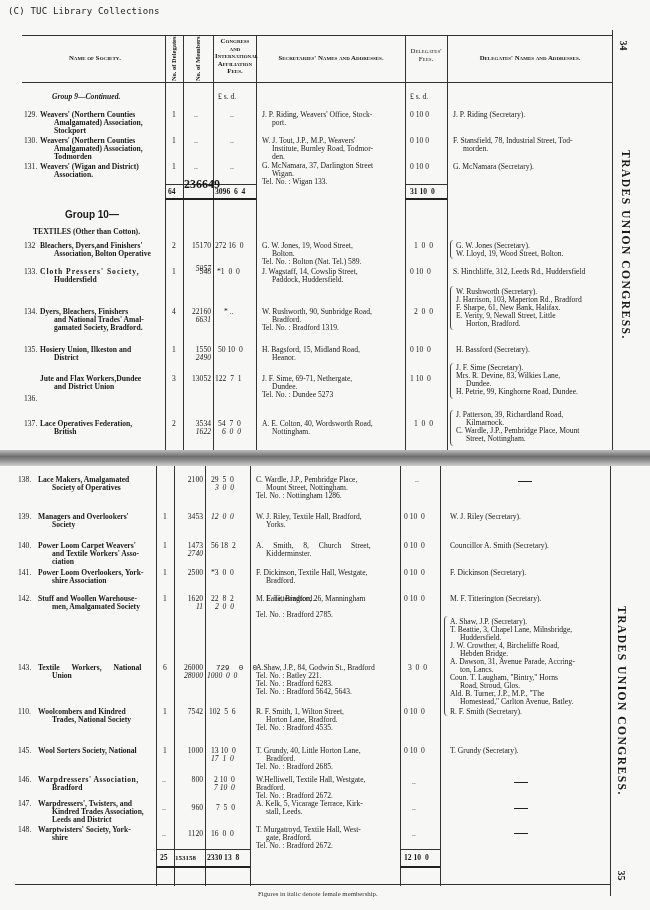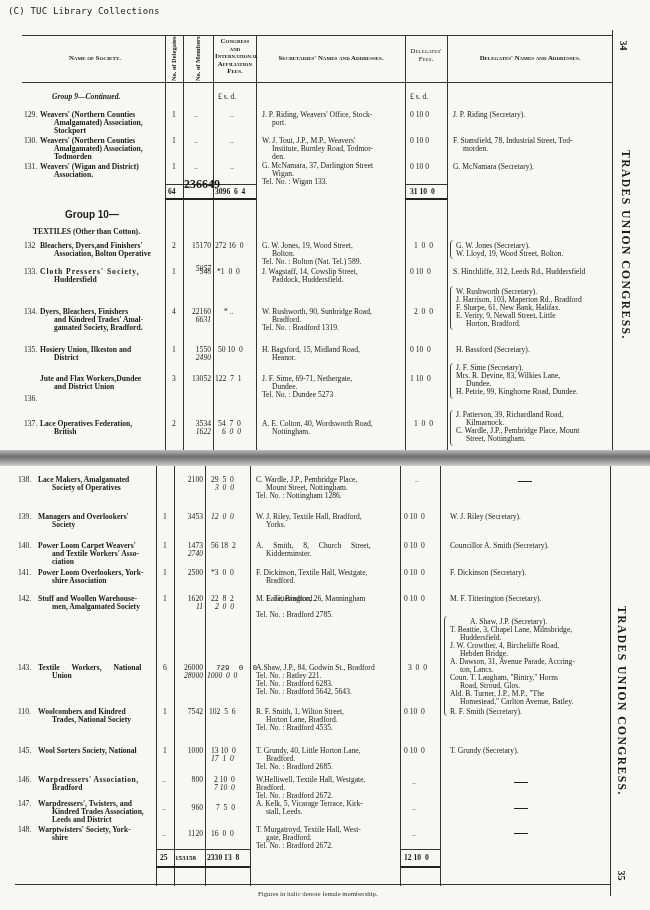--- a/index.html
+++ b/index.html
@@ -142,21 +142,21 @@
     <div class="txt" style="left:217px;top:268px;white-space:pre;">*1  0  0</div>
     <div class="txt" style="left:262px;top:268px;">J. Wagstaff, 14, Cowslip Street,</div>
     <div class="txt" style="left:272px;top:276px;">Paddock, Huddersfield.</div>
     <div class="txt" style="left:410px;top:268px;white-space:pre;">0 10  0</div>
     <div class="txt" style="left:453px;top:268px;">S. Hinchliffe, 312, Leeds Rd., Huddersfield</div>
   </div>
 
   <div>
     <div class="txt" style="left:24px;top:308px;">134.</div>
     <div class="txt b" style="left:40px;top:308px;">Dyers, Bleachers, Finishers</div>
-    <div class="txt b" style="left:54px;top:316px;">and Kindred Trades' Amal-</div>
+    <div class="txt b" style="left:54px;top:316px;">and National Trades' Amal-</div>
     <div class="txt b" style="left:54px;top:324px;">gamated Society, Bradford.</div>
     <div class="txt" style="left:172px;top:308px;">4</div>
     <div class="txt num" style="left:184px;top:308px;width:27px;">22160</div>
     <div class="txt num i" style="left:184px;top:316px;width:27px;">6631</div>
     <div class="txt" style="left:224px;top:308px;">* ..</div>
     <div class="txt" style="left:262px;top:308px;">W. Rushworth, 90, Sunbridge Road,</div>
     <div class="txt" style="left:272px;top:316px;">Bradford.</div>
     <div class="txt" style="left:262px;top:324px;">Tel. No. : Bradford 1319.</div>
     <div class="txt" style="left:414px;top:308px;white-space:pre;">2  0  0</div>
     <div class="brace" style="left:450px;top:286px;height:44px;"></div>
@@ -313,21 +313,21 @@
     <div class="txt num" style="left:175px;top:198px;width:28px;">26000</div>
     <div class="txt num i" style="left:175px;top:206px;width:28px;">28000</div>
     <div class="txt" style="left:216px;top:198px;white-space:pre;font-family:Liberation Mono, monospace;">729  0  0</div>
     <div class="txt i" style="left:207px;top:206px;white-space:pre;">1000  0  0</div>
     <div class="txt" style="left:256px;top:198px;">A.Shaw, J.P., 84, Godwin St., Bradford</div>
     <div class="txt" style="left:256px;top:206px;">Tel. No. : Batley 221.</div>
     <div class="txt" style="left:256px;top:214px;">Tel. No. : Bradford 6283.</div>
     <div class="txt" style="left:256px;top:222px;">Tel. No. : Bradford 5642, 5643.</div>
     <div class="txt" style="left:408px;top:198px;white-space:pre;">3  0  0</div>
     <div class="brace" style="left:444px;top:150px;height:100px;"></div>
-    <div class="txt" style="left:450px;top:152px;margin-left:20px;">A. Shaw, J.P. (Secretary).</div>
+    <div class="txt" style="left:450px;top:152px;">A. Shaw, J.P. (Secretary).</div>
     <div class="txt" style="left:450px;top:160px;">T. Beattie, 3, Chapel Lane, Milnsbridge,</div>
     <div class="txt" style="left:460px;top:168px;">Huddersfield.</div>
     <div class="txt" style="left:450px;top:176px;">J. W. Crowther, 4, Bircheliffe Road,</div>
     <div class="txt" style="left:460px;top:184px;">Hebden Bridge.</div>
     <div class="txt" style="left:450px;top:192px;">A. Dawson, 31, Avenue Parade, Accring-</div>
     <div class="txt" style="left:460px;top:200px;">ton, Lancs.</div>
     <div class="txt" style="left:450px;top:208px;">Coun. T. Laugham, "Bintry," Horns</div>
     <div class="txt" style="left:460px;top:216px;">Road, Stroud, Glos.</div>
     <div class="txt" style="left:450px;top:224px;">Ald. B. Turner, J.P., M.P., "The</div>
     <div class="txt" style="left:460px;top:232px;">Homestead," Carlton Avenue, Batley.</div>

